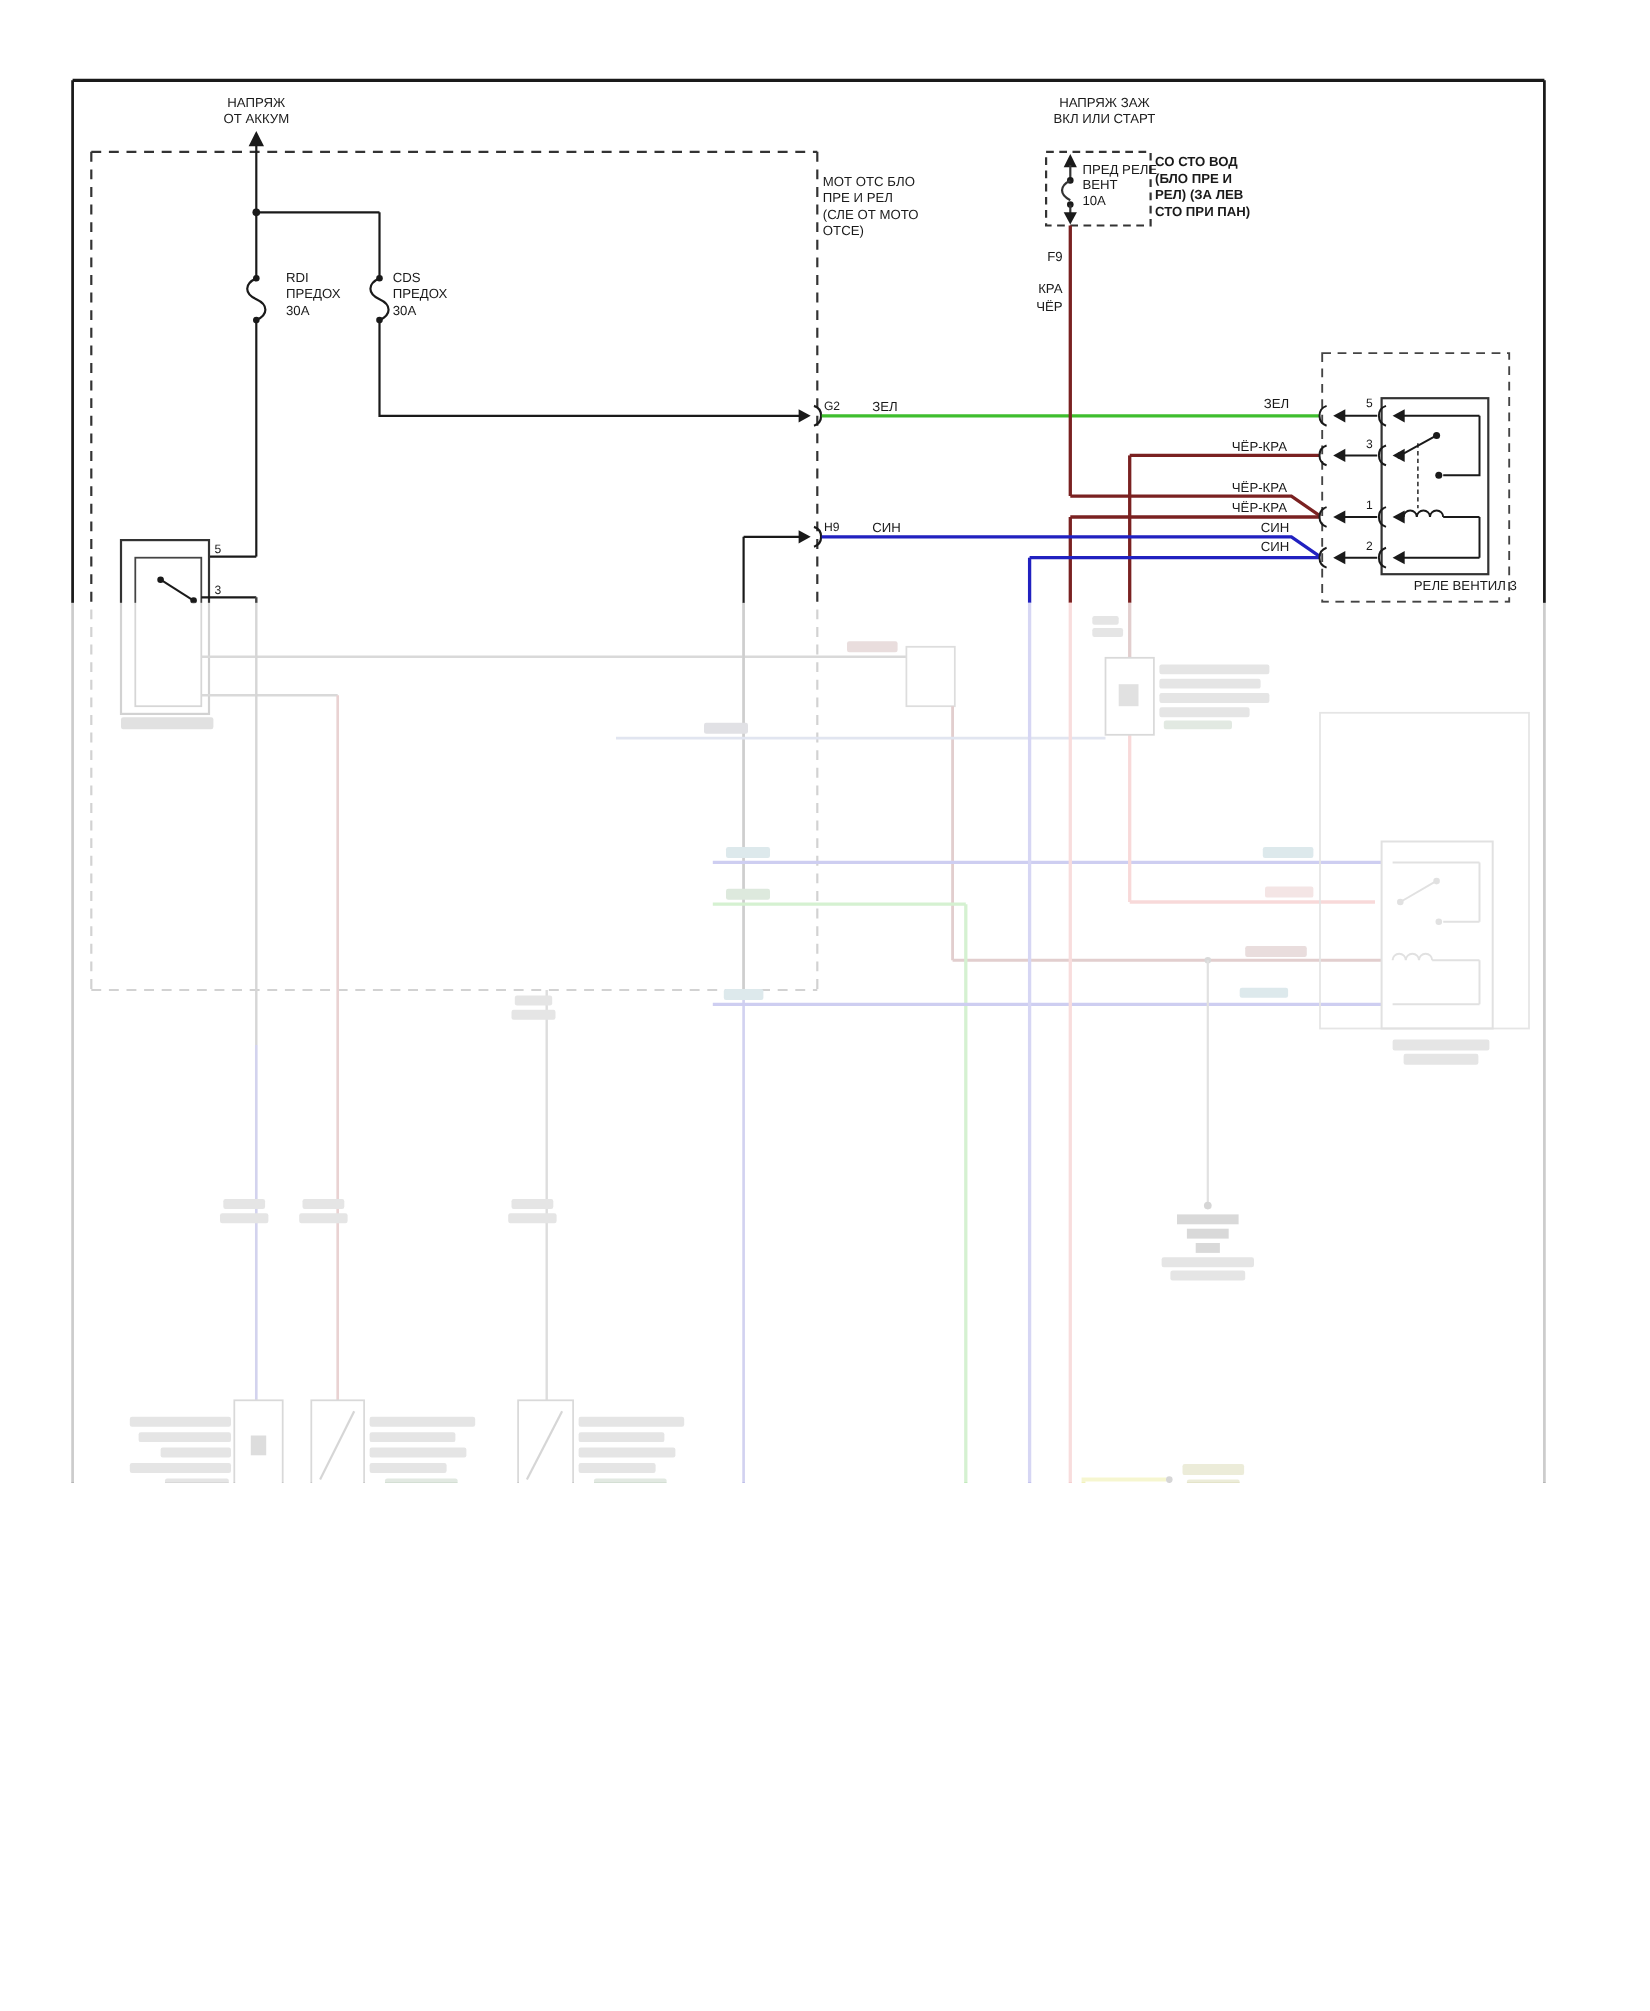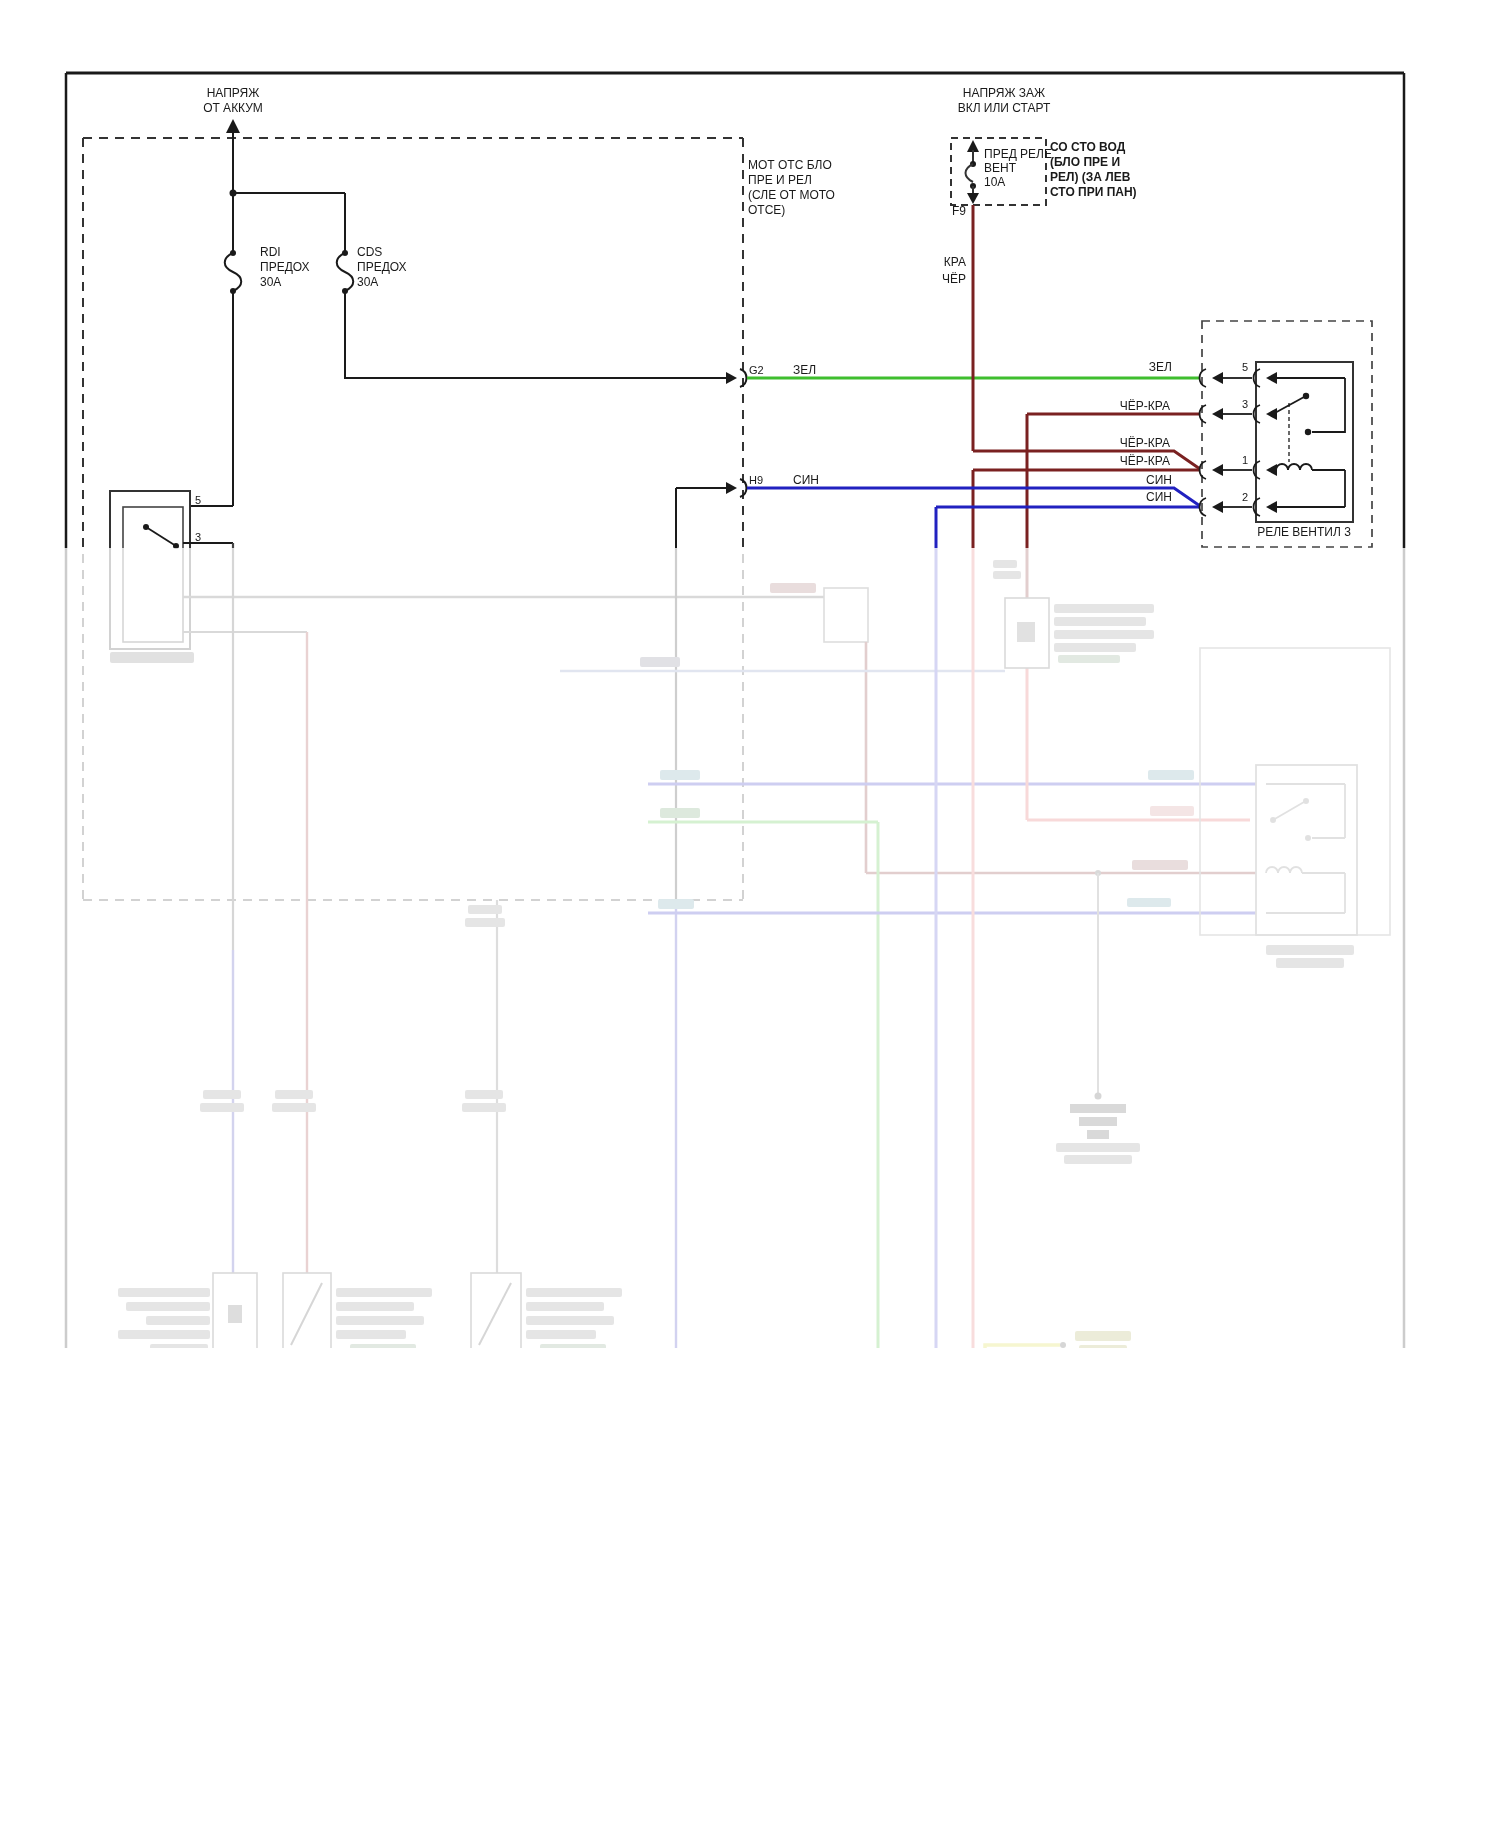--- a/index.html
+++ b/index.html
@@ -322,34 +322,34 @@
 ПРЕ И РЕЛ
 (СЛЕ ОТ МОТО
 ОТСЕ)</div>
 <div class="lbl" style="left:984px;top:147px;line-height:14px;">ПРЕД РЕЛЕ
 ВЕНТ
 10A</div>
 <div class="lbl" style="left:1050px;top:140px;font-weight:bold;">СО СТО ВОД
 (БЛО ПРЕ И
 РЕЛ) (ЗА ЛЕВ
 СТО ПРИ ПАН)</div>
-<div class="lbl right" style="left:934px;top:204px;width:32px;">F9</div>
+<div class="lbl right" style="left:934px;top:226px;width:32px;">F9</div>
 <div class="lbl right" style="left:920px;top:238px;width:46px;margin-top:34px;">ЧЁР</div>
 <div class="lbl right" style="left:920px;top:255px;width:46px;">КРА</div>
 <div class="lbl small" style="left:749px;top:364px;">G2</div>
 <div class="lbl" style="left:793px;top:363px;">ЗЕЛ</div>
 <div class="lbl right" style="left:1112px;top:360px;width:60px;">ЗЕЛ</div>
 <div class="lbl small" style="left:749px;top:474px;">H9</div>
 <div class="lbl" style="left:793px;top:473px;">СИН</div>
 <div class="lbl right" style="left:1090px;top:399px;width:80px;">ЧЁР-КРА</div>
 <div class="lbl right" style="left:1090px;top:436px;width:80px;">ЧЁР-КРА</div>
 <div class="lbl right" style="left:1090px;top:454px;width:80px;">ЧЁР-КРА</div>
 <div class="lbl right" style="left:1112px;top:473px;width:60px;">СИН</div>
 <div class="lbl right" style="left:1112px;top:490px;width:60px;">СИН</div>
 <div class="lbl small right" style="left:1232px;top:361px;width:16px;">5</div>
 <div class="lbl small right" style="left:1232px;top:398px;width:16px;">3</div>
 <div class="lbl small right" style="left:1232px;top:454px;width:16px;">1</div>
 <div class="lbl small right" style="left:1232px;top:491px;width:16px;">2</div>
-<div class="lbl center" style="left:1229px;top:525px;width:150px;">РЕЛЕ ВЕНТИЛ 3</div>
+<div class="lbl center" style="left:1229px;top:525px;width:150px;text-align:right;">РЕЛЕ ВЕНТИЛ 3</div>
 <div class="lbl small" style="left:195px;top:494px;">5</div>
 <div class="lbl small" style="left:195px;top:531px;">3</div>
 
 </div>
 
 </body></html>

